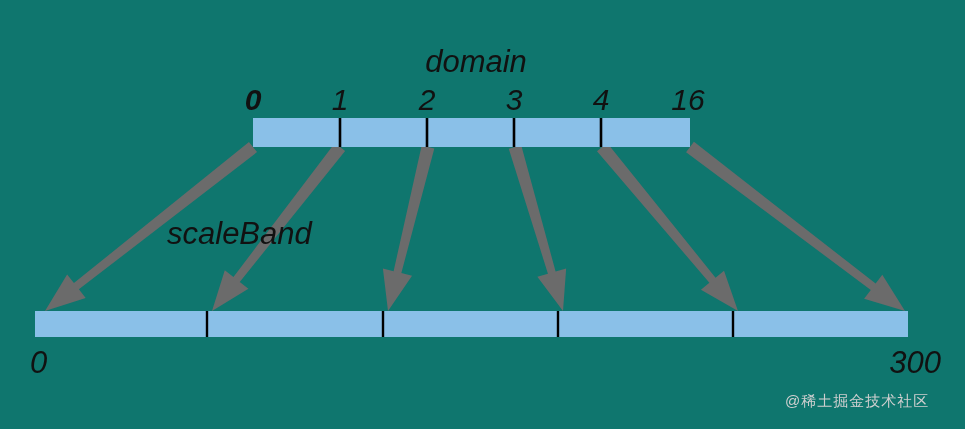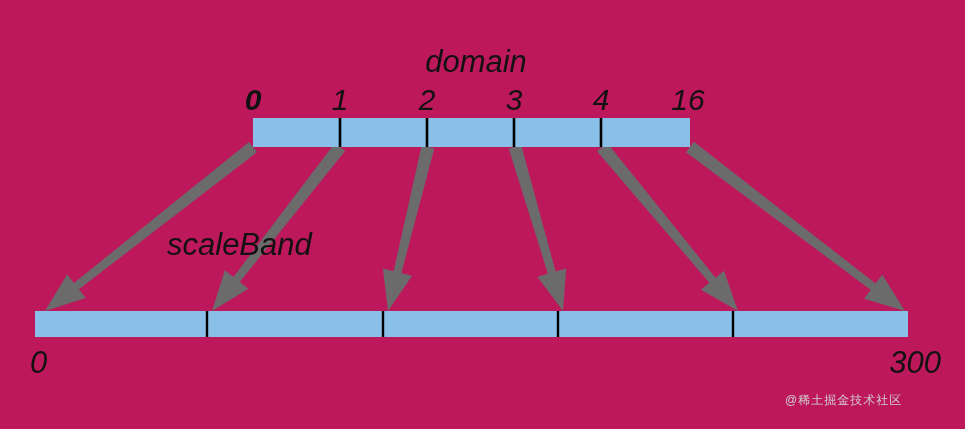--- a/index.html
+++ b/index.html
@@ -7,21 +7,21 @@
     padding: 0;
     background: #ffffff;
   }
   body {
     font-family: "Liberation Sans", sans-serif;
   }
   #canvas {
     position: relative;
     width: 965px;
     height: 429px;
-    background: #be185d;
+    background: #0f766e;
     overflow: hidden;
   }
   #diagram-svg {
     position: absolute;
     left: 0;
     top: 0;
     width: 965px;
     height: 429px;
   }
   .lbl {
@@ -52,21 +52,21 @@
     transform: translateX(-100%);
   }
   .scale-fn-label {
     font-size: 31px;
     font-style: italic;
     color: #111111;
   }
   .watermark {
     position: absolute;
     font-family: "Liberation Sans", sans-serif;
-    font-size: 12px;
+    font-size: 15px;
     color: #cfcfcf;
     white-space: nowrap;
     letter-spacing: 1px;
     text-align: right;
   }
 </style>
 </head>
 <body>
 
 <div id="canvas">
@@ -103,21 +103,21 @@
 
   <div id="domain-tick-labels">
       <div class="lbl tick-label bold" style="left: 253px; top: 85px;">0</div>
       <div class="lbl tick-label" style="left: 340px; top: 85px;">1</div>
       <div class="lbl tick-label" style="left: 427px; top: 85px;">2</div>
       <div class="lbl tick-label" style="left: 514px; top: 85px;">3</div>
       <div class="lbl tick-label" style="left: 601px; top: 85px;">4</div>
       <div class="lbl tick-label" style="left: 688px; top: 85px;">16</div>
     </div>
 
-  <div class="lbl scale-fn-label" style="left:167px; top:218px;margin-top:11px;">scaleBand</div>
+  <div class="lbl scale-fn-label" style="left:167px; top:218px;">scaleBand</div>
 
   <div class="lbl edge-label" style="left:30px; top:347px;">0</div>
 
   <div class="lbl edge-label right" style="left:941px; top:347px;">300</div>
 
 
   <div class="watermark" style="left:785px; top:392px;">@稀土掘金技术社区</div>
 
 </div>
 

